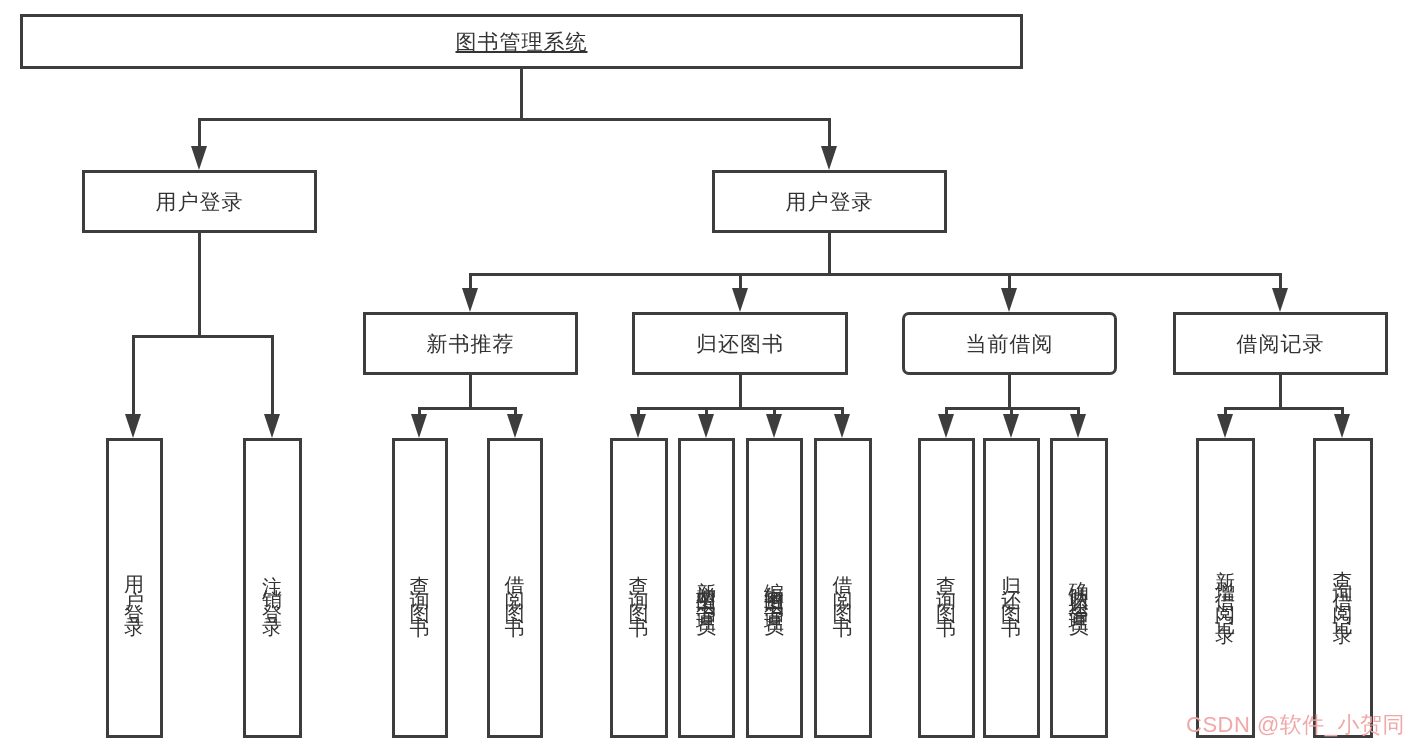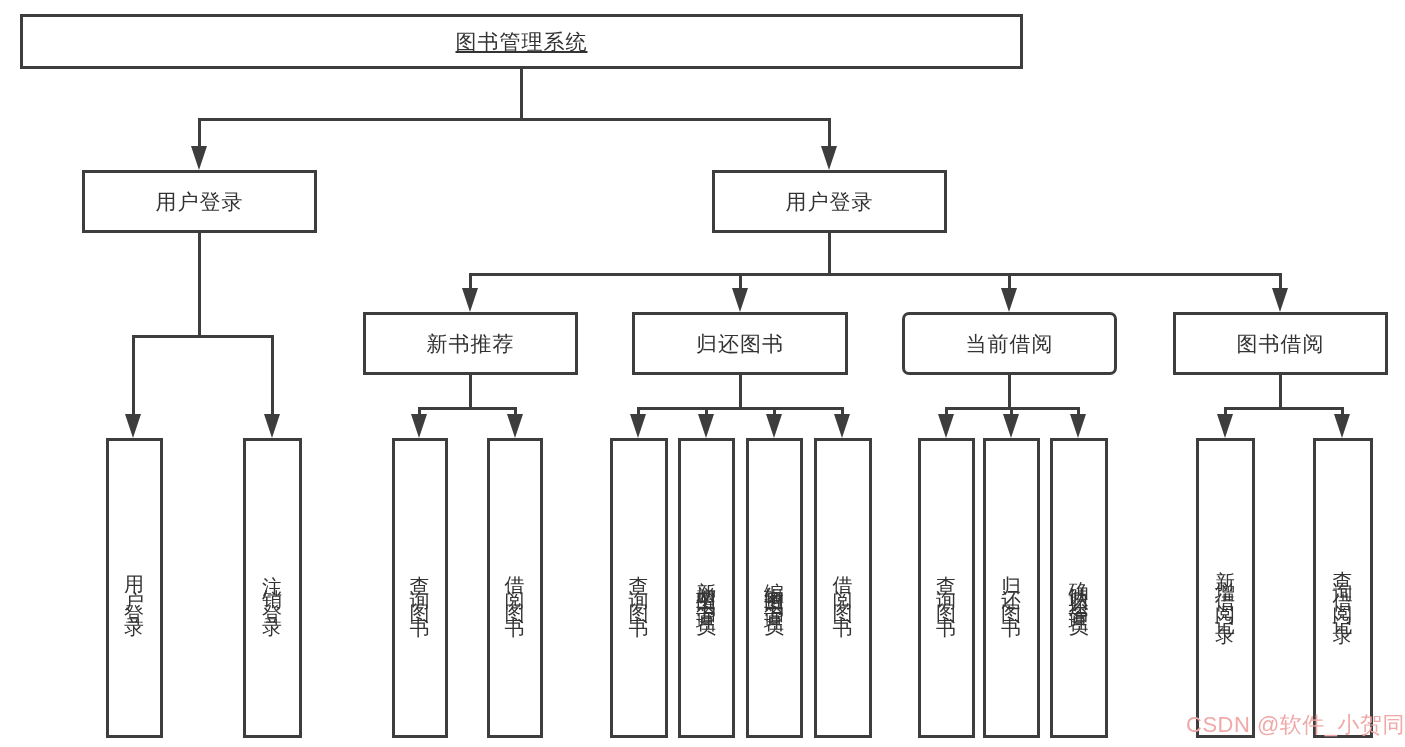--- a/index.html
+++ b/index.html
@@ -87,21 +87,21 @@
   <div class="box" style="left:363px;top:312px;width:215px;height:63px;">
     <span>新书推荐</span>
   </div>
   <div class="box" style="left:632px;top:312px;width:216px;height:63px;">
     <span>归还图书</span>
   </div>
   <div class="box" style="left:902px;top:312px;width:215px;height:63px;border-radius:7px;">
     <span>当前借阅</span>
   </div>
   <div class="box" style="left:1173px;top:312px;width:215px;height:63px;">
-    <span>图书借阅</span>
+    <span>借阅记录</span>
   </div>
 
   <div class="vbox sp14" style="left:106px;width:57px;">
     <span>用户登录</span>
   </div>
   <div class="vbox sp14" style="left:243px;width:59px;">
     <span>注销登录</span>
   </div>
 
   <div class="vbox sp14" style="left:392px;width:56px;">

